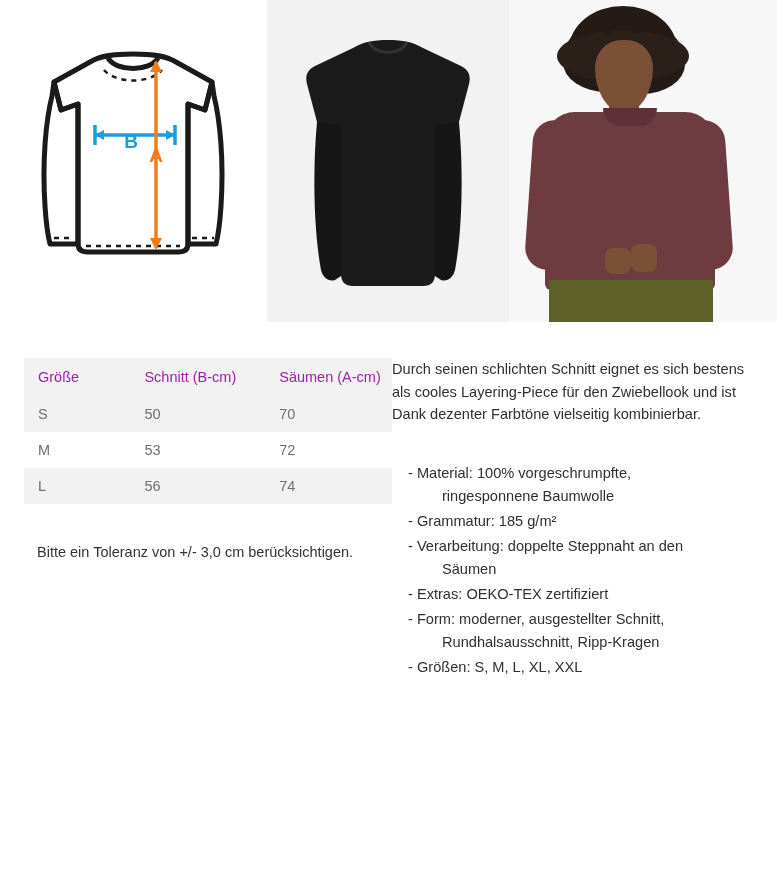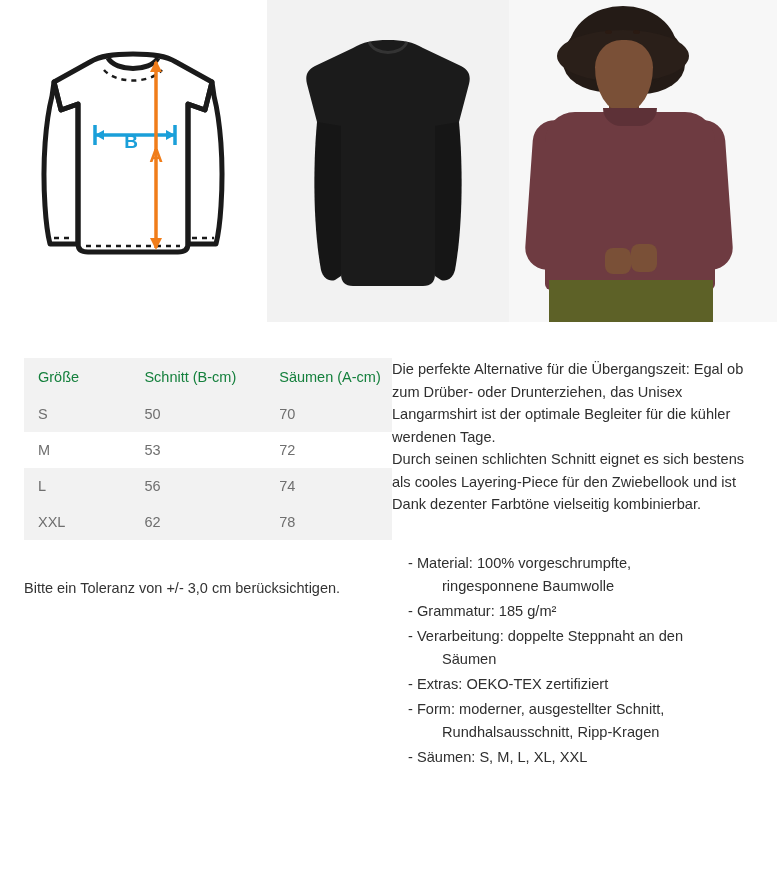--- a/index.html
+++ b/index.html
@@ -145,38 +145,39 @@
 
   
   table.size-table {
     border-collapse: collapse;
     width: 368px;
     font-size: 14.5px;
   }
   table.size-table th {
     text-align: left;
     font-weight: normal;
-    color: #15803d;
+    color: #a21caf;
     padding: 11px 0 11px 14px;
     background: #f2f2f2;
   }
   table.size-table td {
     padding: 10px 0 10px 14px;
     color: #6f6f6f;
   }
   table.size-table tr.odd td { background: #f2f2f2; }
   table.size-table tr.even td { background: #ffffff; }
   .col-size { width: 104px; }
   .col-breite { width: 138px; }
   .col-laenge { width: 126px; }
 
   .tolerance {
     margin-top: 40px;
     font-size: 14.5px;
     color: #333333;
+    margin-left: 13px;
   }
 
   
   .desc {
     font-size: 14.6px;
     line-height: 22.5px;
     color: #2f2f2f;
     margin: 0;
   }
   .spec-list {
@@ -291,33 +292,27 @@
           <tr class="even">
             <td>M</td>
             <td>53</td>
             <td>72</td>
           </tr>
           <tr class="odd">
             <td>L</td>
             <td>56</td>
             <td>74</td>
           </tr>
-          <tr class="odd">
-            <td>XXL</td>
-            <td>62</td>
-            <td>78</td>
-          </tr>
         </tbody>
       </table>
 
       <div class="tolerance">Bitte ein Toleranz von +/- 3,0 cm berücksichtigen.</div>
     </div>
 
     <div class="col-right">
-      <p class="desc">Die perfekte Alternative für die Übergangszeit: Egal ob zum Drüber- oder Drunterziehen, das Unisex Langarmshirt ist der optimale Begleiter für die kühler werdenen Tage.</p>
       <p class="desc" style="margin:0;">Durch seinen schlichten Schnitt eignet es sich bestens als cooles Layering-Piece für den Zwiebellook und ist Dank dezenter Farbtöne vielseitig kombinierbar.</p>
 
       <ul class="spec-list">
         <li>
           <span>- Material: 100% vorgeschrumpfte,</span>
           <span class="cont">ringesponnene Baumwolle</span>
         </li>
         <li>
           <span>- Grammatur: 185 g/m²</span>
         </li>
@@ -326,18 +321,18 @@
           <span class="cont">Säumen</span>
         </li>
         <li>
           <span>- Extras: OEKO-TEX zertifiziert</span>
         </li>
         <li>
           <span>- Form: moderner, ausgestellter Schnitt,</span>
           <span class="cont">Rundhalsausschnitt, Ripp-Kragen</span>
         </li>
         <li>
-          <span>- Säumen: S, M, L, XL, XXL</span>
+          <span>- Größen: S, M, L, XL, XXL</span>
         </li>
       </ul>
     </div>
   </div>
 </div>
 
 </body></html>

